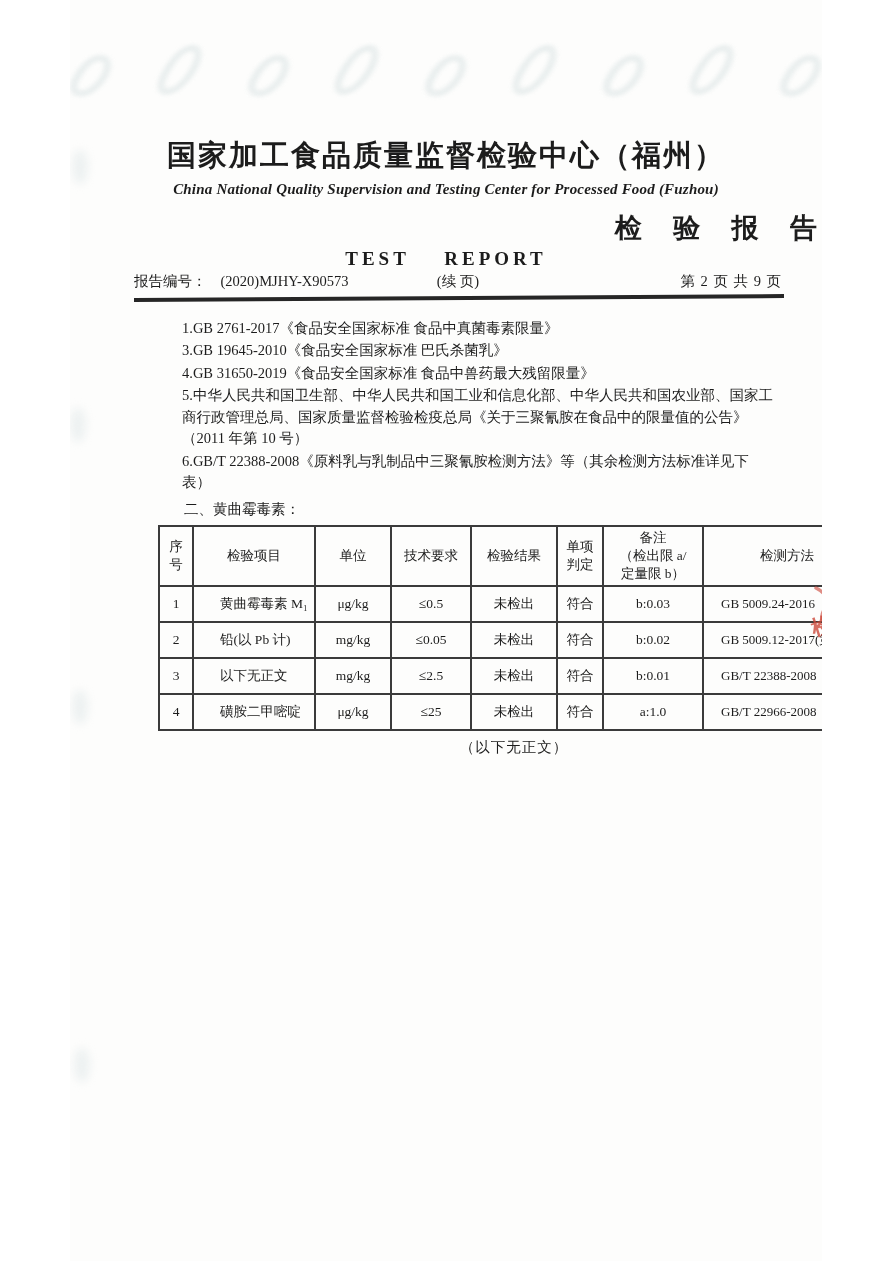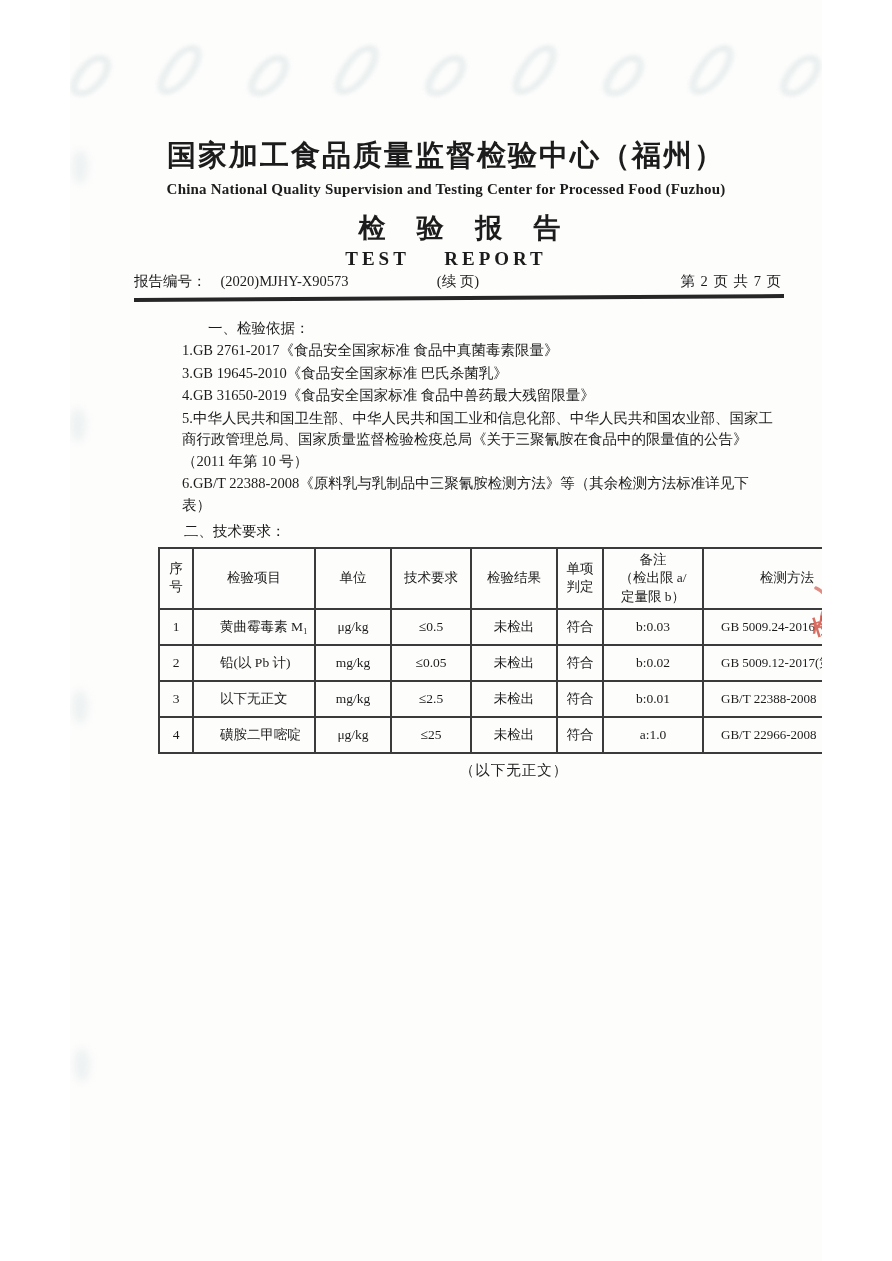--- a/index.html
+++ b/index.html
@@ -50,23 +50,24 @@
     font-weight: bold;
     letter-spacing: 2px;
     margin: 0;
   }
   .org-en {
     text-align: center;
     font-size: 15px;
     font-weight: bold;
     margin-top: 5px;
     letter-spacing: 0.2px;
+    font-style: italic;
   }
   .title-cn {
-    text-align: center;
+    text-align: right;
     font-family: "DejaVu Sans", "Liberation Sans", sans-serif;
     font-size: 27px;
     font-weight: bold;
     letter-spacing: 5px;
     word-spacing: 12px;
     margin-top: 12px;
     padding-left: 32px;
   }
   .title-en {
     text-align: center;
@@ -164,34 +165,33 @@
     <h1 class="org-cn">国家加工食品质量监督检验中心（福州）</h1>
     <div class="org-en">China National Quality Supervision and Testing Center for Processed Food (Fuzhou)</div>
     <div class="title-cn">检 验 报 告</div>
     <div class="title-en">TEST REPORT</div>
 
     <div class="meta-row">
       <div class="meta-left">
         <span>报告编号：</span><span class="report-no">(2020)MJHY-X90573</span>
       </div>
       <div class="meta-center">(续 页)</div>
-      <div class="meta-right">第 2 页  共 7 页</div>
+      <div class="meta-right">第 2 页  共 9 页</div>
     </div>
     <div class="divider"></div>
 
     <div class="basis">
-      <p class="basis-heading">一、检验依据：</p>
       <p>1.GB 2761-2017《食品安全国家标准 食品中真菌毒素限量》</p>
       <p>3.GB 19645-2010《食品安全国家标准 巴氏杀菌乳》</p>
       <p>4.GB 31650-2019《食品安全国家标准 食品中兽药最大残留限量》</p>
       <p>5.中华人民共和国卫生部、中华人民共和国工业和信息化部、中华人民共和国农业部、国家工商行政管理总局、国家质量监督检验检疫总局《关于三聚氰胺在食品中的限量值的公告》（2011 年第 10 号）</p>
       <p>6.GB/T 22388-2008《原料乳与乳制品中三聚氰胺检测方法》等（其余检测方法标准详见下表）</p>
     </div>
 
-    <div class="results-heading">二、技术要求：</div>
+    <div class="results-heading">二、黄曲霉毒素：</div>
 
     <table class="results">
       <colgroup>
         <col style="width:34px">
           <col style="width:122px">
           <col style="width:76px">
           <col style="width:80px">
         <col style="width:86px">
           <col style="width:46px">
           <col style="width:100px">

